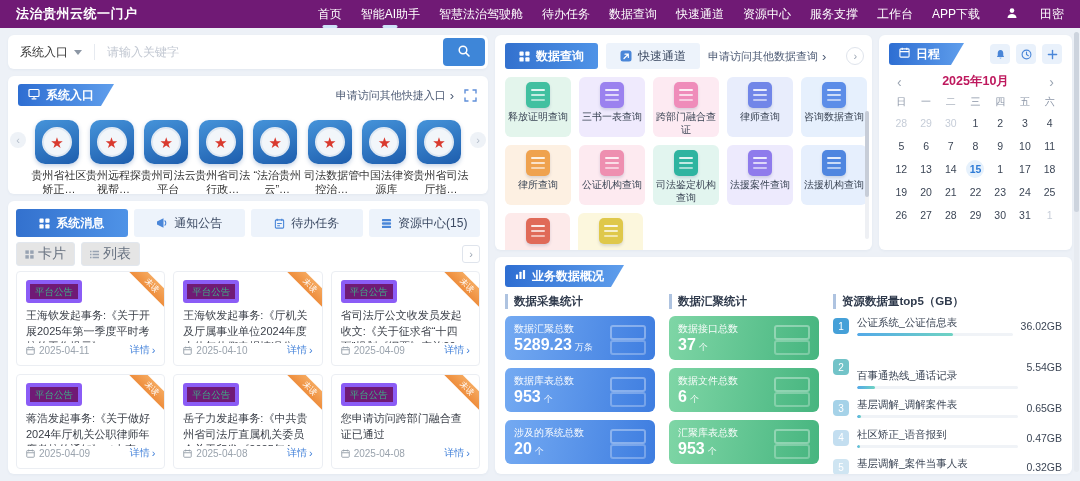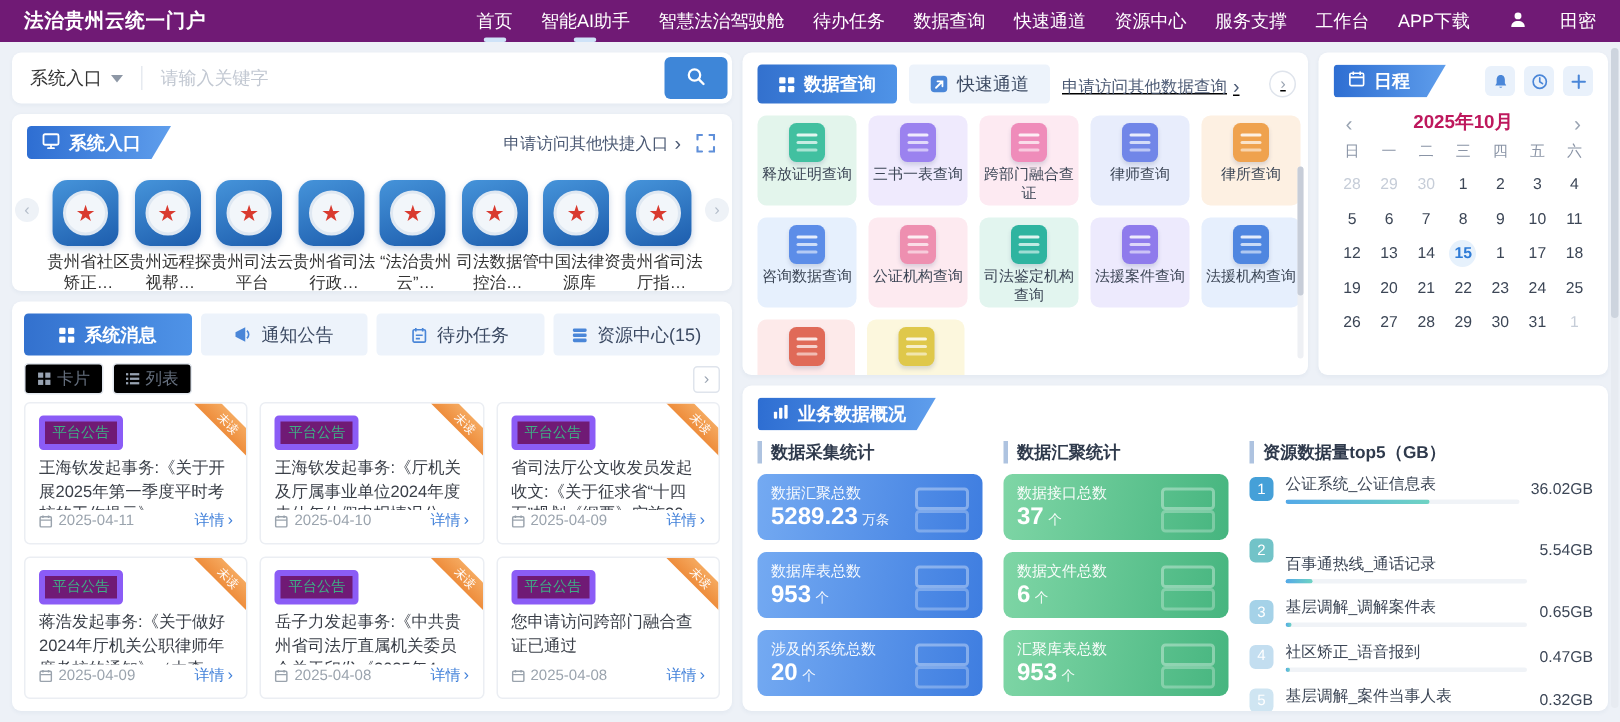--- a/index.html
+++ b/index.html
@@ -53,38 +53,38 @@
 
   
   .tabs{display:flex;gap:6px;}
   .tab{flex:1;height:28px;display:flex;align-items:center;justify-content:center;gap:6px;font-size:12px;background:#edf3fb;color:#3c4a63;border-radius:3px;cursor:pointer;white-space:nowrap;}
   .tab.active{background:linear-gradient(90deg,#3371ce,#4f93e7);color:#fff;font-weight:700;}
   .ticon{color:#4a86d8;display:flex;} .tab.active .ticon{color:#fff;}
 
   
   .panel-msg{flex:1;padding:8px;display:flex;flex-direction:column;overflow:hidden;}
   .viewrow{display:flex;align-items:center;gap:6px;margin:5px 0;}
-  .vbtn{font-size:11px;color:#66707f;background:#000000;border:1px solid #e2e7ee;border-radius:3px;padding:2px 8px;display:flex;gap:4px;align-items:center;cursor:pointer;}
+  .vbtn{font-size:14px;color:#66707f;background:#e5e5e5;border:1px solid #e2e7ee;border-radius:3px;padding:2px 8px;display:flex;gap:4px;align-items:center;cursor:pointer;}
   .vicon{color:#98a3b2;display:flex;}
   .next-btn{margin-left:auto;width:18px;height:18px;border:1px solid #dfe4ec;border-radius:3px;color:#9aa4b2;display:flex;align-items:center;justify-content:center;font-size:11px;cursor:pointer;background:#fff;}
   .cards{display:grid;grid-template-columns:repeat(3,1fr);gap:8px;}
   .card{position:relative;border:1px solid #ebeef3;border-radius:4px;padding:8px 9px;height:95px;overflow:hidden;display:flex;flex-direction:column;background:#fff;cursor:pointer;}
   .tag{align-self:flex-start;font-size:9.5px;color:#3fae85;background:#701a75;border:4px solid #8b5cf6;border-radius:3px;padding:1px 5px;line-height:1.4;}
   .ctext{margin-top:5px;font-size:11px;line-height:1.4;color:#3a3f48;display:-webkit-box;-webkit-line-clamp:3;-webkit-box-orient:vertical;overflow:hidden;}
   .cfoot{margin-top:auto;display:flex;justify-content:space-between;align-items:center;font-size:10px;color:#9aa3ad;}
   .cdate{display:flex;align-items:center;gap:4px;} .cdate i{font-style:normal;}
   .detail{color:#3f7fd9;display:flex;align-items:center;} .detail::after{content:'›';margin-left:2px;font-size:11px;}
   .corner{position:absolute;top:0;right:0;width:36px;height:36px;overflow:hidden;pointer-events:none;}
   .corner span{position:absolute;display:block;width:52px;transform:rotate(45deg);background:linear-gradient(#f5a95f,#ee8d3c);color:#fff;font-size:8px;text-align:center;line-height:13px;right:-14px;top:7px;}
 
   
   .panel-query{width:377px;flex:none;padding:8px 10px;position:relative;overflow:hidden;}
   .qtabs{display:flex;gap:8px;align-items:center;}
   .qtabs .tab{flex:none;padding:0 14px;height:26px;}
-  .qhead-right{margin-left:auto;display:flex;align-items:flex-end;gap:20px;text-decoration:underline;}
+  .qhead-right{margin-left:auto;display:flex;align-items:center;gap:20px;}
   .circle-next{width:18px;height:18px;border:1px solid #dfe4ec;border-radius:50%;color:#9aa4b2;font-size:11px;display:flex;align-items:center;justify-content:center;cursor:pointer;background:#fff;}
   .qgrid{display:grid;grid-template-columns:repeat(5,1fr);gap:8px;margin-top:8px;}
   .tile{height:60px;border-radius:6px;display:flex;flex-direction:column;align-items:center;padding-top:5px;gap:3px;background:var(--bg,#eef2f7);cursor:pointer;}
   .doc{width:24px;height:26px;border-radius:5px;background:var(--fg,#789);position:relative;box-shadow:0 2px 3px rgba(60,80,120,.18);}
   .doc::before{content:'';position:absolute;left:5px;right:5px;top:7px;height:2px;border-radius:1px;background:rgba(255,255,255,.85);box-shadow:0 5px 0 rgba(255,255,255,.7),0 10px 0 rgba(255,255,255,.55);}
   .tlabel{font-size:10px;color:#3c4656;line-height:1.25;text-align:center;width:66px;display:-webkit-box;-webkit-line-clamp:2;-webkit-box-orient:vertical;overflow:hidden;}
   .qsb{position:absolute;right:3px;top:76px;width:4px;height:128px;background:#eef0f4;border-radius:2px;}
   .qsb::before{content:'';position:absolute;top:0;left:0;width:4px;height:86px;background:#c7cdd8;border-radius:2px;}
 
   
@@ -491,27 +491,27 @@
             <div class="tlabel">三书一表查询</div>
           </div>
             <div class="tile" style="--bg: #fdeaf2;">
             <div class="doc" style="--fg: #ef8cba;"></div>
             <div class="tlabel">跨部门融合查证</div>
           </div>
             <div class="tile" style="--bg: #e8edfc;">
             <div class="doc" style="--fg: #7186e8;"></div>
             <div class="tlabel">律师查询</div>
           </div>
+            <div class="tile" style="--bg: #e6f0fd;">
+            <div class="doc" style="--fg: #5c8de8;"></div>
+            <div class="tlabel">咨询数据查询</div>
+          </div>
             <div class="tile" style="--bg: #fdf0e2;">
             <div class="doc" style="--fg: #efa24e;"></div>
             <div class="tlabel">律所查询</div>
-          </div>
-            <div class="tile" style="--bg: #e6f0fd;">
-            <div class="doc" style="--fg: #5c8de8;"></div>
-            <div class="tlabel">咨询数据查询</div>
           </div>
             <div class="tile" style="--bg: #fdeaf0;">
             <div class="doc" style="--fg: #ee8fb0;"></div>
             <div class="tlabel">公证机构查询</div>
           </div>
             <div class="tile" style="--bg: #e2f5ef;">
             <div class="doc" style="--fg: #2eb4a0;"></div>
             <div class="tlabel">司法鉴定机构查询</div>
           </div>
             <div class="tile" style="--bg: #edeafd;">

